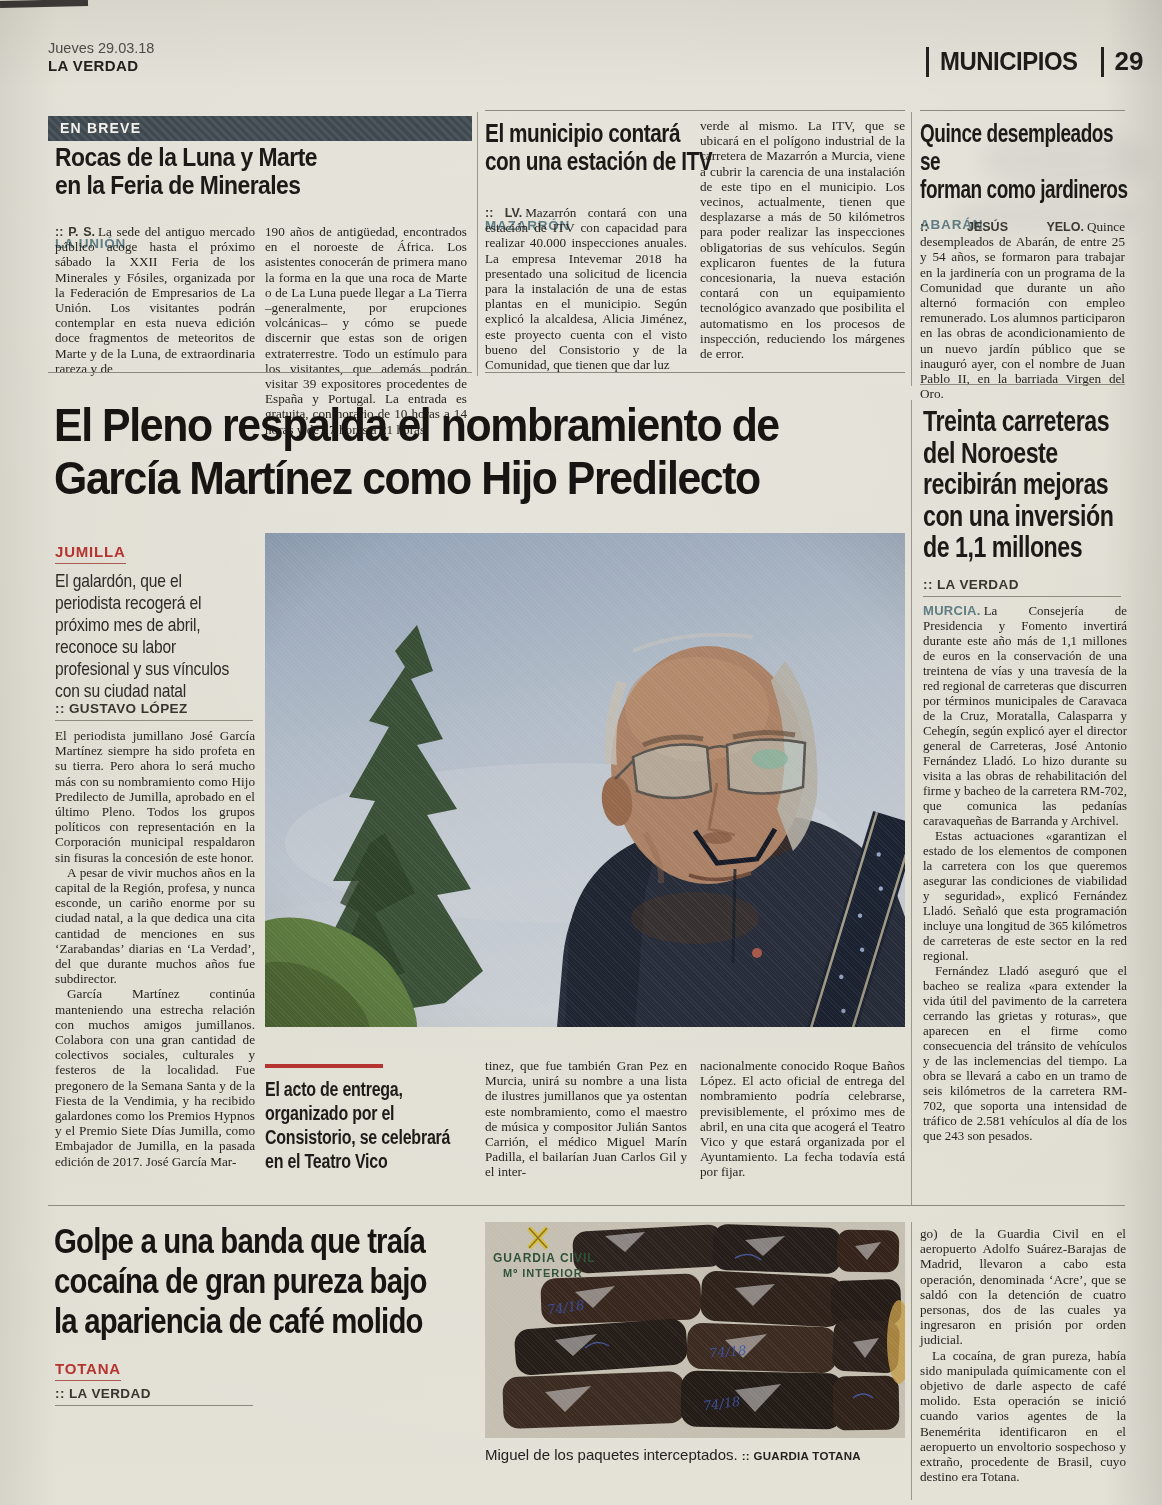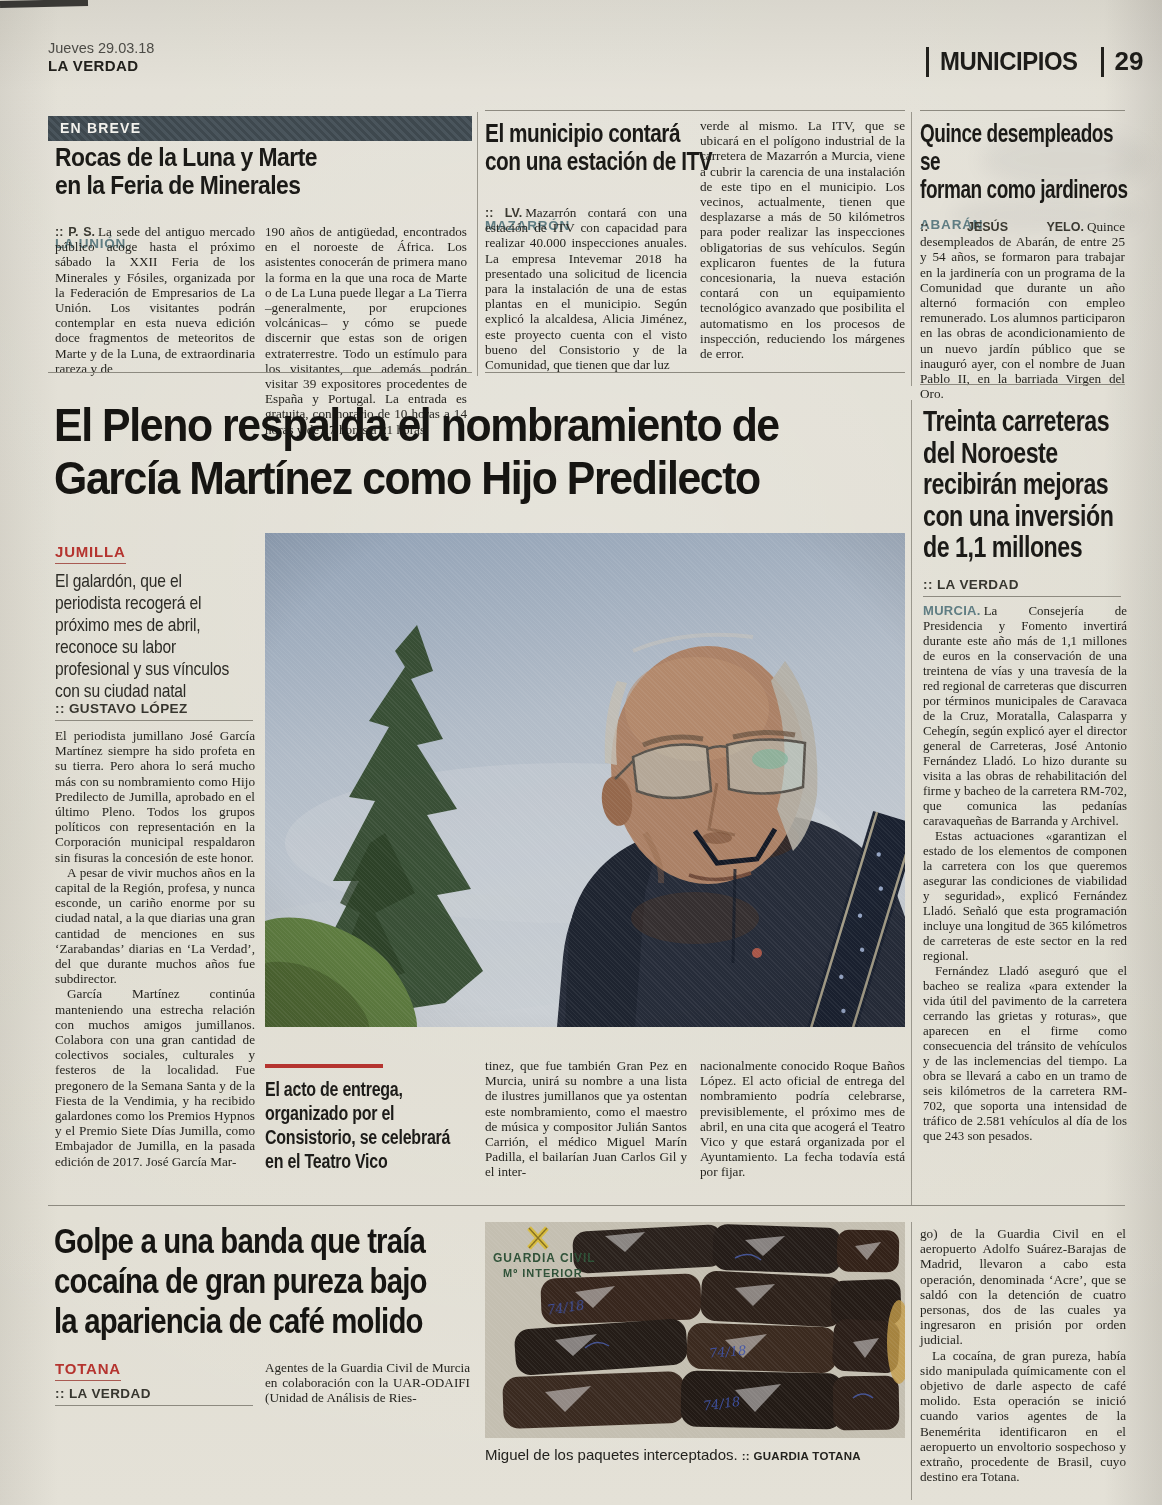--- a/index.html
+++ b/index.html
@@ -180,21 +180,21 @@
     <div>El galardón, que el</div>
     <div>periodista recogerá el</div>
     <div>próximo mes de abril,</div>
     <div>reconoce su labor</div>
     <div>profesional y sus vínculos</div>
     <div>con su ciudad natal</div>
   </div>
   <div class="abs byline byl-main">:: GUSTAVO LÓPEZ</div>
   <div class="abs body-txt main-c1">
     <p>El periodista jumillano José García Martínez siempre ha sido profeta en su tierra. Pero ahora lo será mucho más con su nombramiento como Hijo Predilecto de Jumilla, aprobado en el último Pleno. Todos los grupos políticos con representación en la Corporación municipal respaldaron sin fisuras la concesión de este honor.</p>
-    <p>A pesar de vivir muchos años en la capital de la Región, profesa, y nunca esconde, un cariño enorme por su ciudad natal, a la que diarias una gran cantidad de menciones en sus ‘Zarabandas’ diarias en ‘La Verdad’, del que durante muchos años fue subdirector.</p>
+    <p>A pesar de vivir muchos años en la capital de la Región, profesa, y nunca esconde, un cariño enorme por su ciudad natal, a la que dedica una cita cantidad de menciones en sus ‘Zarabandas’ diarias en ‘La Verdad’, del que durante muchos años fue subdirector.</p>
     <p>García Martínez continúa manteniendo una estrecha relación con muchos amigos jumillanos. Colabora con una gran cantidad de colectivos sociales, culturales y festeros de la localidad. Fue pregonero de la Semana Santa y de la Fiesta de la Vendimia, y ha recibido galardones como los Premios Hypnos y el Premio Siete Días Jumilla, como Embajador de Jumilla, en la pasada edición de 2017. José García Mar-</p>
   </div>
 
   <div class="abs photo-main photo-frame">
     <svg width="640" height="494" viewBox="0 0 640 494">
       <defs>
         <linearGradient id="sky" x1="0" y1="0" x2="0.25" y2="1">
           <stop offset="0" stop-color="#92a2b6"></stop>
           <stop offset="0.45" stop-color="#b2bcc8"></stop>
           <stop offset="1" stop-color="#cacfd4"></stop>
@@ -292,21 +292,20 @@
   </div>
 
   <div class="abs drug-h">
     <div>Golpe a una banda que traía</div>
     <div>cocaína de gran pureza bajo</div>
     <div>la apariencia de café molido</div>
   </div>
   <div class="abs kicker kick-tot">TOTANA</div>
   <div class="abs byline drug-byl">:: LA VERDAD</div>
   <div class="abs body-txt drug-c2">
-    <p>Agentes de la Guardia Civil de Murcia en colaboración con la UAR-ODAIFI (Unidad de Análisis de Ries-</p>
   </div>
   <div class="vrule v3"></div>
 
   <div class="abs photo-drug photo-frame">
     <svg width="420" height="216" viewBox="0 0 420 216">
       <rect width="420" height="216" fill="#c8c3b6"></rect>
       <rect width="420" height="216" fill="#bdb8ab" opacity="0.4"></rect>
 
       <g>
         <rect x="88" y="6" width="150" height="42" rx="14" fill="#2a211c" transform="rotate(-3 163 27)"></rect>

